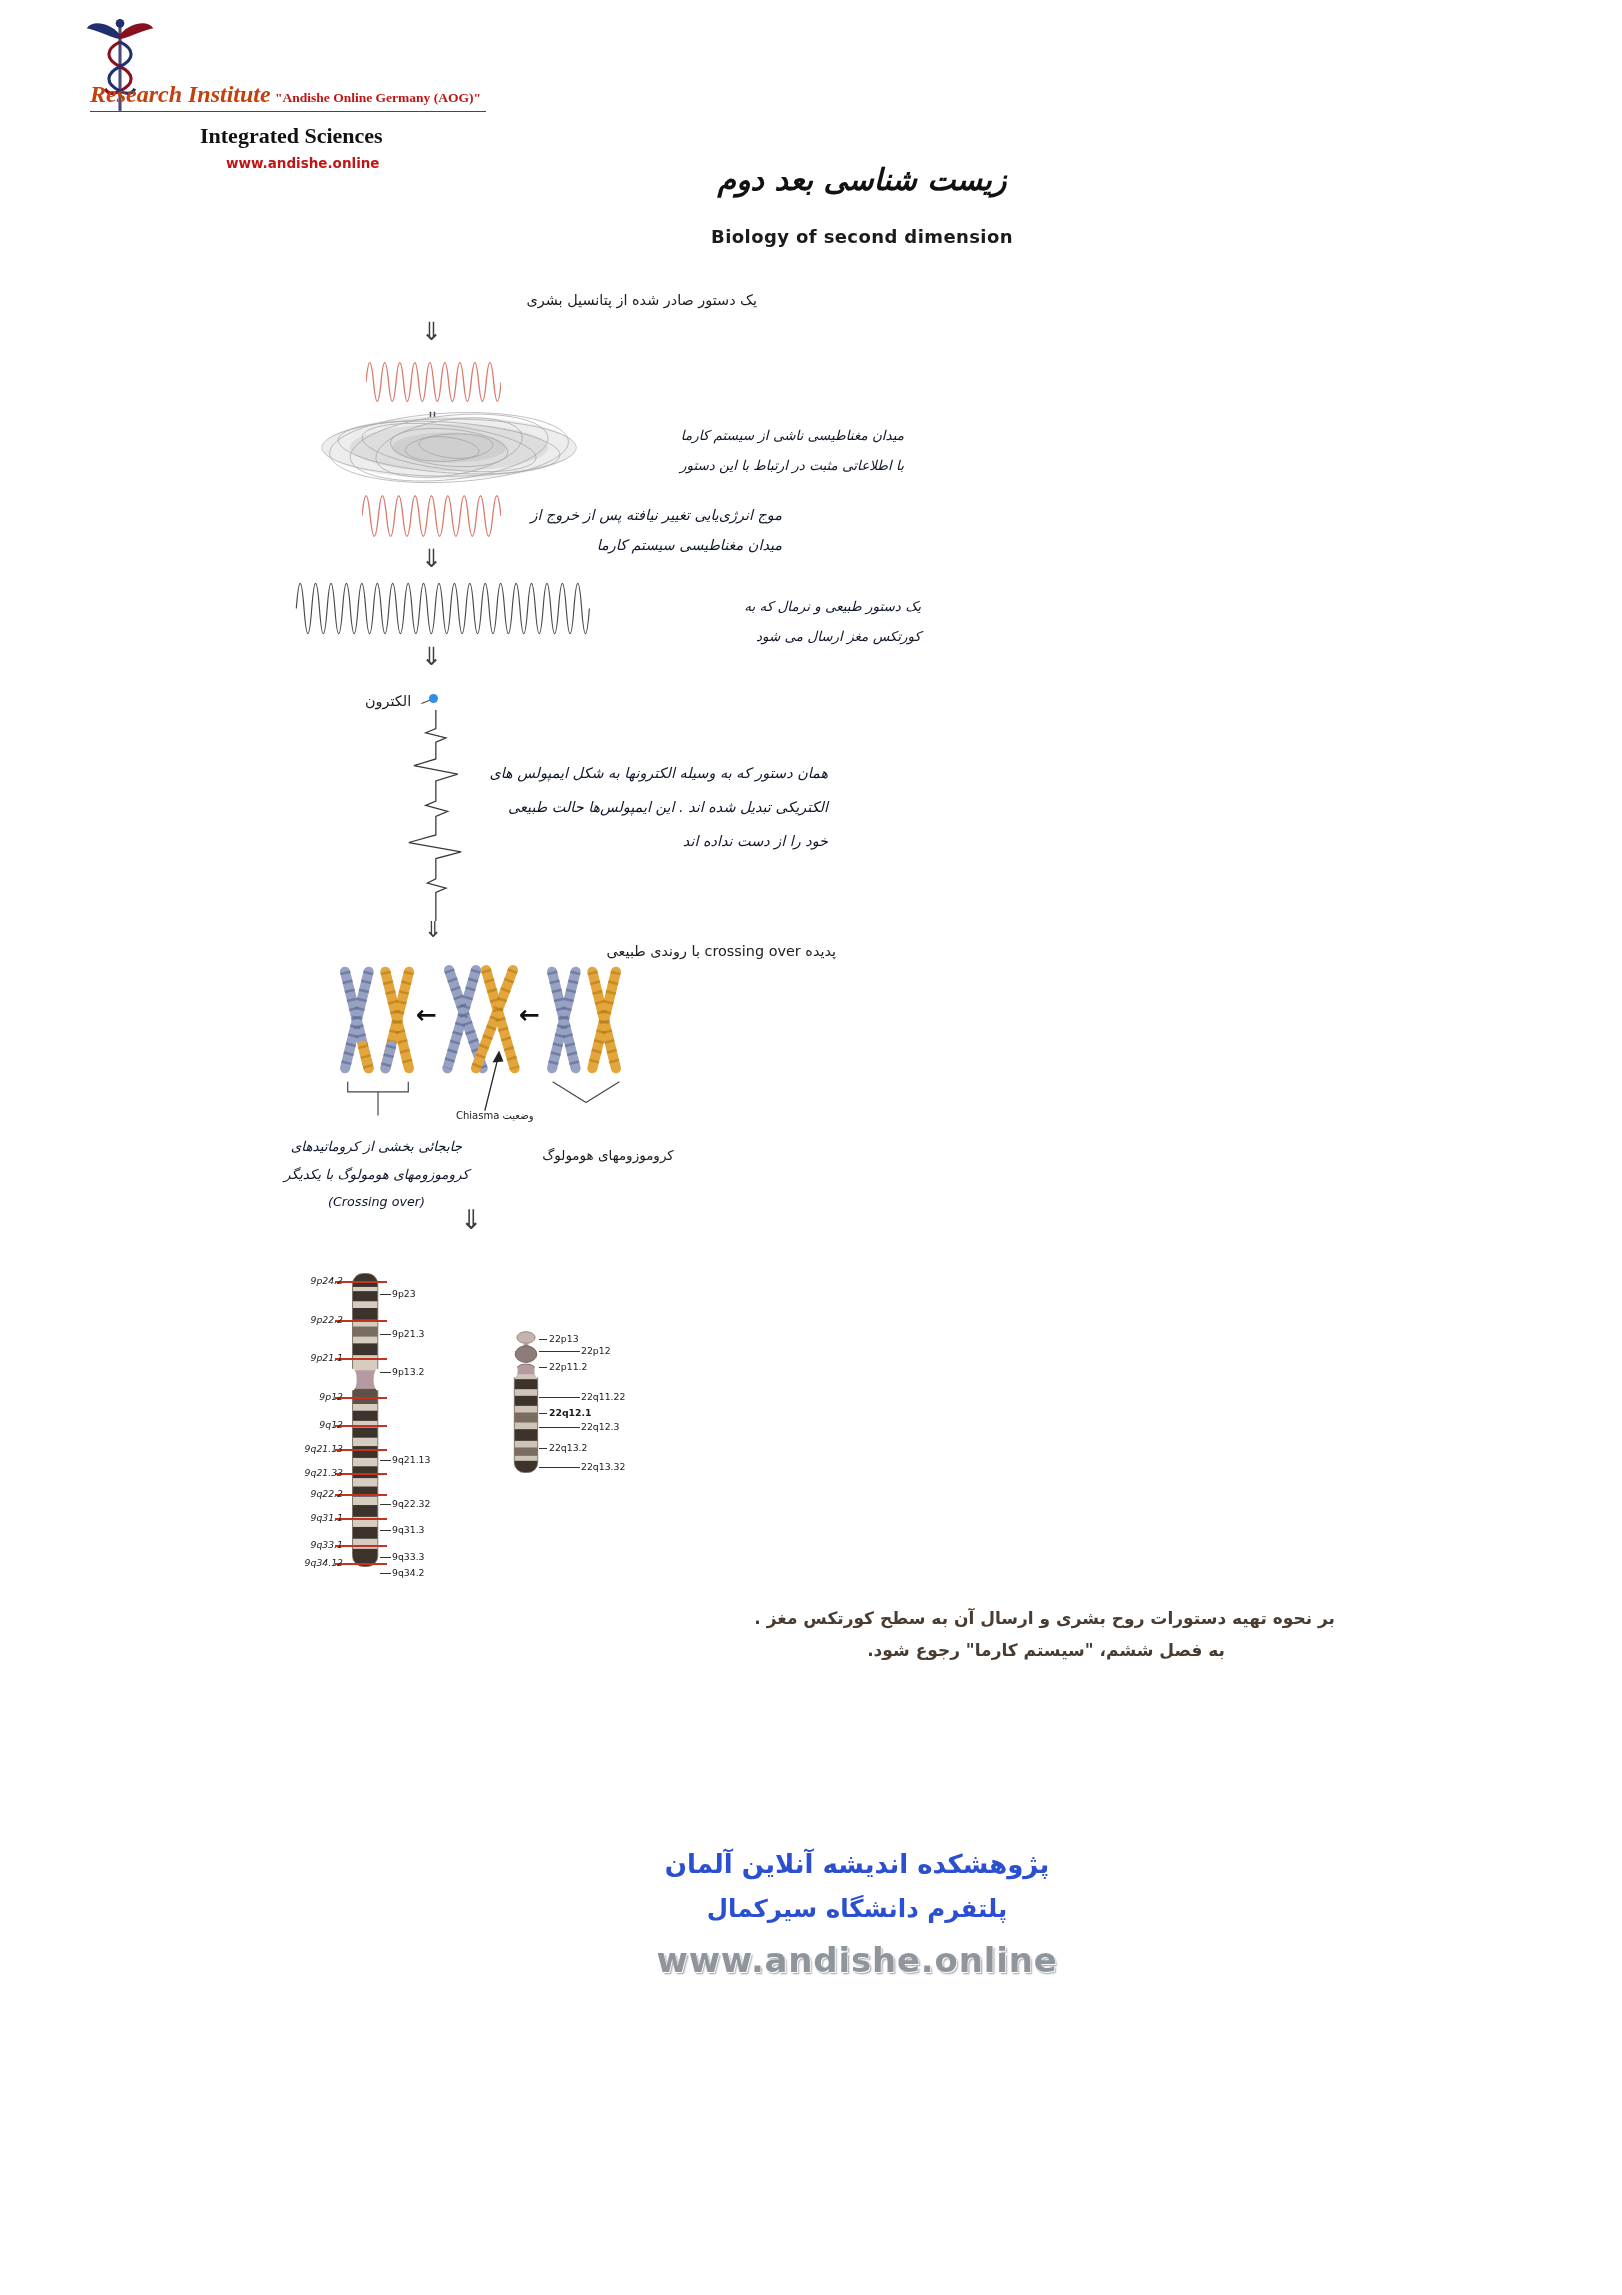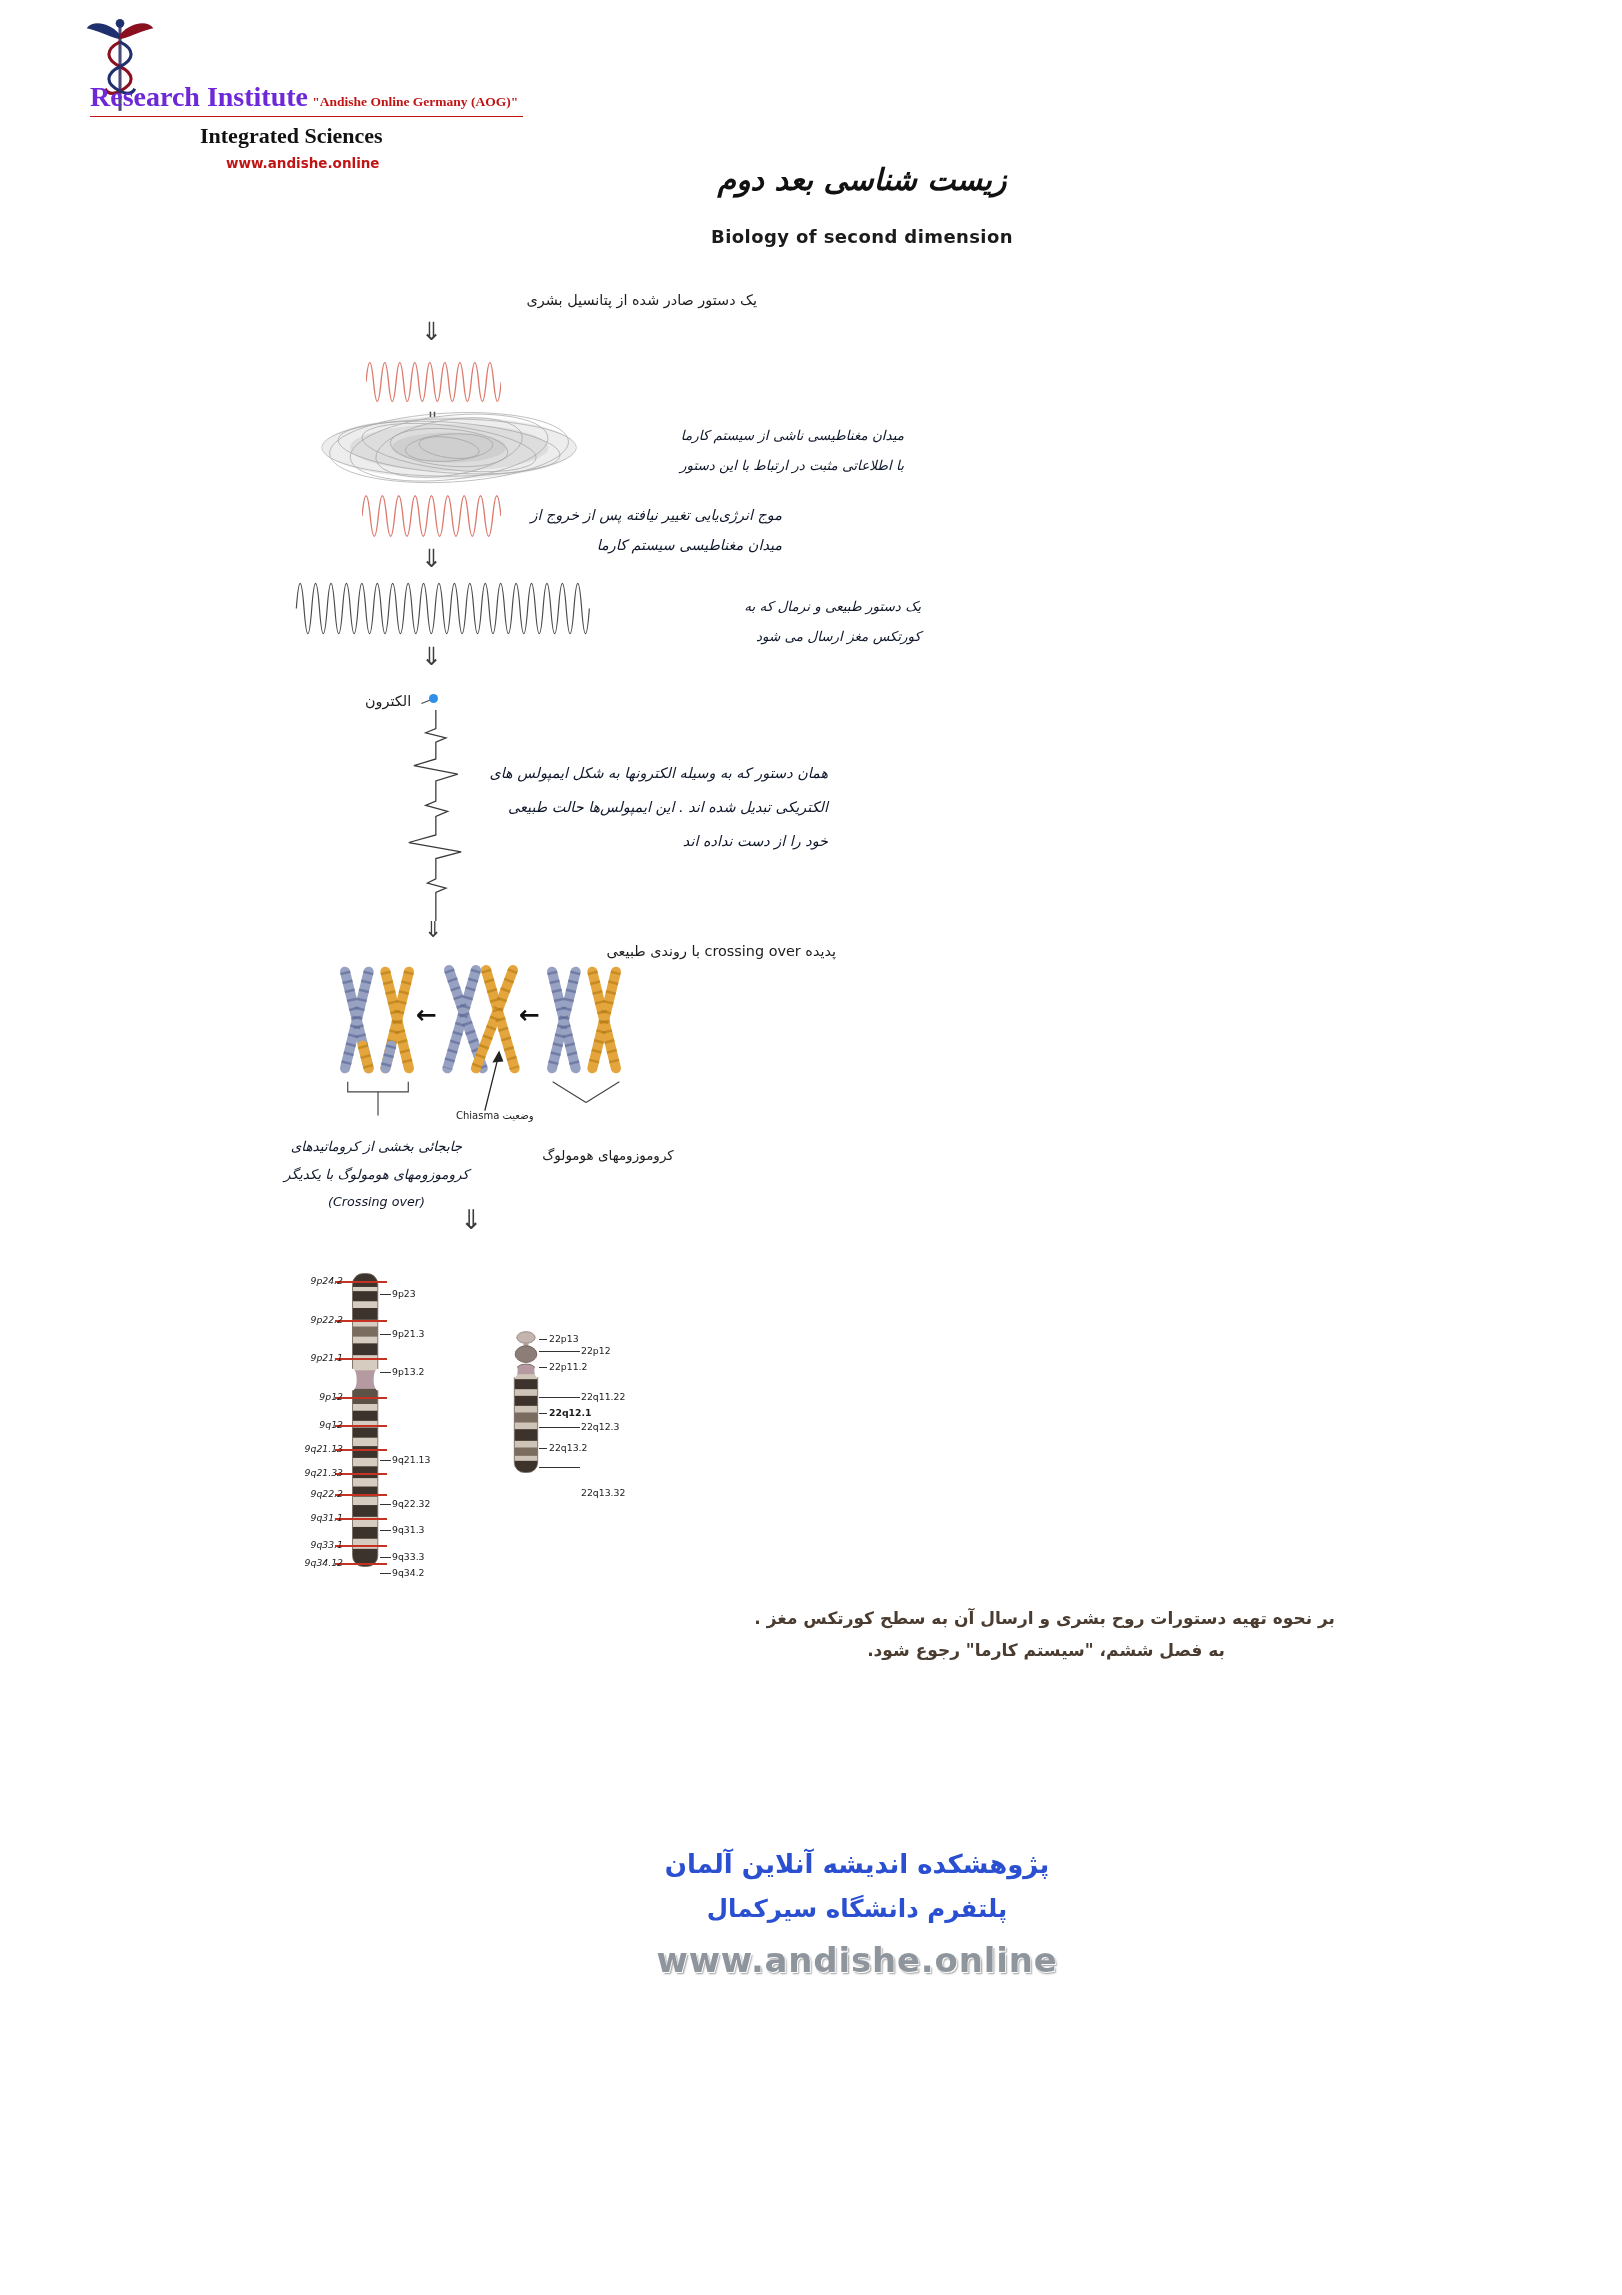--- a/index.html
+++ b/index.html
@@ -4,21 +4,21 @@
 <style>
   * { margin:0; padding:0; box-sizing:border-box; }
   html,body { background:#ffffff; }
   body { font-family:"DejaVu Sans", sans-serif; }
   .page { position:relative; width:1622px; height:2295px; background:#ffffff; overflow:hidden; }
 
   .abs { position:absolute; }
 
   
   .inst-line { position:absolute; left:90px; top:81px; border-bottom:1.7px solid #c11414; padding-bottom:2.5px; white-space:nowrap; }
-  .inst-main { font-family:"Liberation Serif", serif; font-weight:bold; color:#6d28d9; font-size:28px; }
+  .inst-main { font-family:"Liberation Serif", serif; font-weight:bold; color:#c2410c; font-size:24px;font-style:italic; }
   .inst-sub  { font-family:"Liberation Serif", serif; font-weight:bold; color:#c11414; font-size:13.5px; margin-right:5px; }
   .dept { position:absolute; left:200px; top:123px; font-family:"Liberation Serif", serif; font-weight:bold; color:#111; font-size:22px; }
   .hsite { position:absolute; left:226px; top:155px; font-weight:bold; color:#c11414; font-size:13.5px; }
 
   
   .calli { position:absolute; left:693px; top:162px; width:338px; text-align:center; direction:rtl;
            font-size:30px; font-weight:bold; font-style:italic; color:#111; }
   .etitle { position:absolute; left:693px; top:226px; width:338px; text-align:center;
             font-size:18px; font-weight:bold; letter-spacing:0.4px; color:#1b1b1b; }
 
@@ -328,21 +328,21 @@
   <div class="l22n" style="top:1448px;"></div>
   <div class="l22f" style="top:1467px;"></div>
 
   <span class="bandlabel c22near" style="top:1333px;">22p13</span>
   <span class="bandlabel c22far" style="top:1345px;">22p12</span>
   <span class="bandlabel c22near" style="top:1361px;">22p11.2</span>
   <span class="bandlabel c22far" style="top:1391px;">22q11.22</span>
   <span class="bandlabel c22near bl-bold" style="top:1407px;">22q12.1</span>
   <span class="bandlabel c22far" style="top:1421px;">22q12.3</span>
   <span class="bandlabel c22near" style="top:1442px;">22q13.2</span>
-  <span class="bandlabel c22far" style="top:1461px;margin-top:26px;">22q13.32</span>
+  <span class="bandlabel c22far" style="top:1461px;">22q13.32</span>
 
   <div class="caption">
     <div>بر نحوه تهیه دستورات روح بشری  و  ارسال آن به سطح کورتکس مغز .</div>
     <div class="c3">به فصل  ششم،   "سیستم کارما" رجوع شود.</div>
   </div>
 
   <div class="f-blue" style="top:1849px; font-size:26px;">پژوهشکده اندیشه آنلاین آلمان</div>
   <div class="f-blue" style="top:1894px; font-size:24.5px;">پلتفرم دانشگاه سیرکمال</div>
   <div class="f-www" style="top:1940px;">www.andishe.online</div>
 

